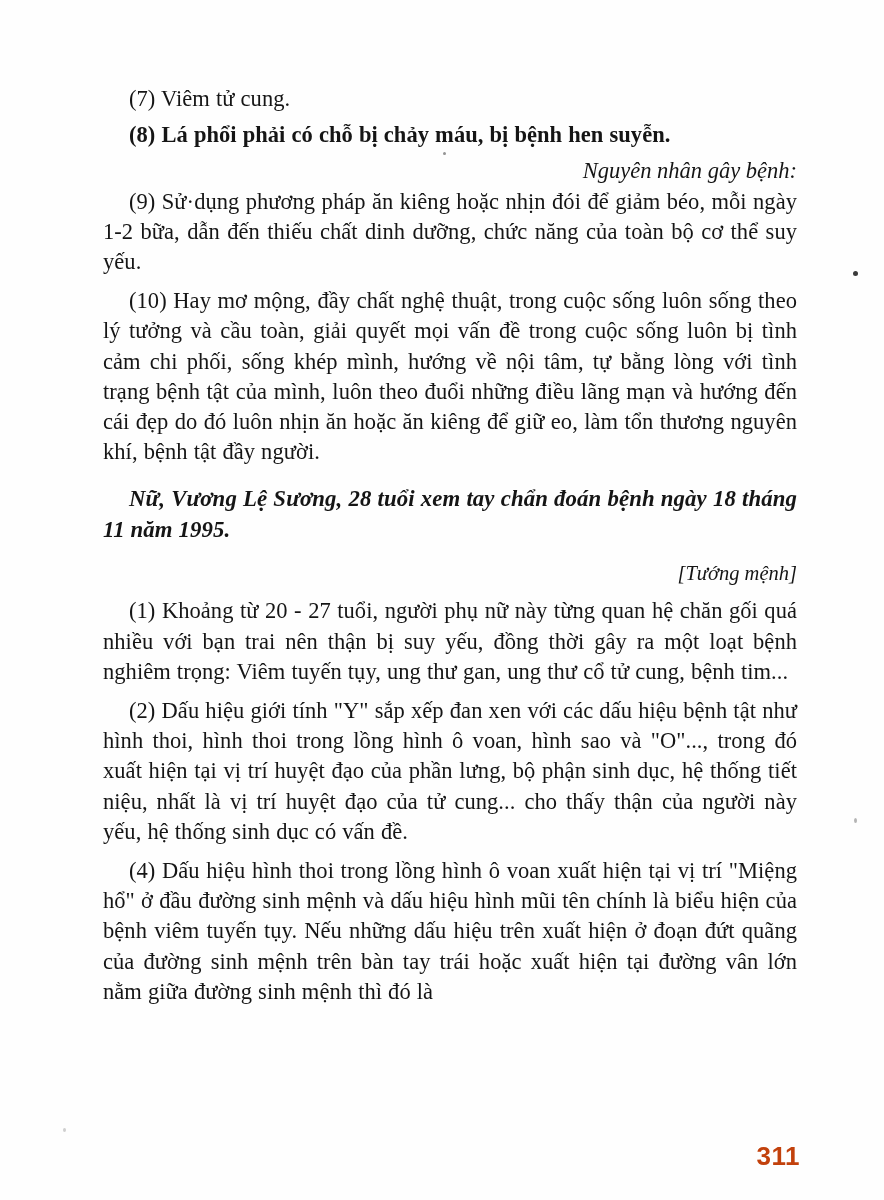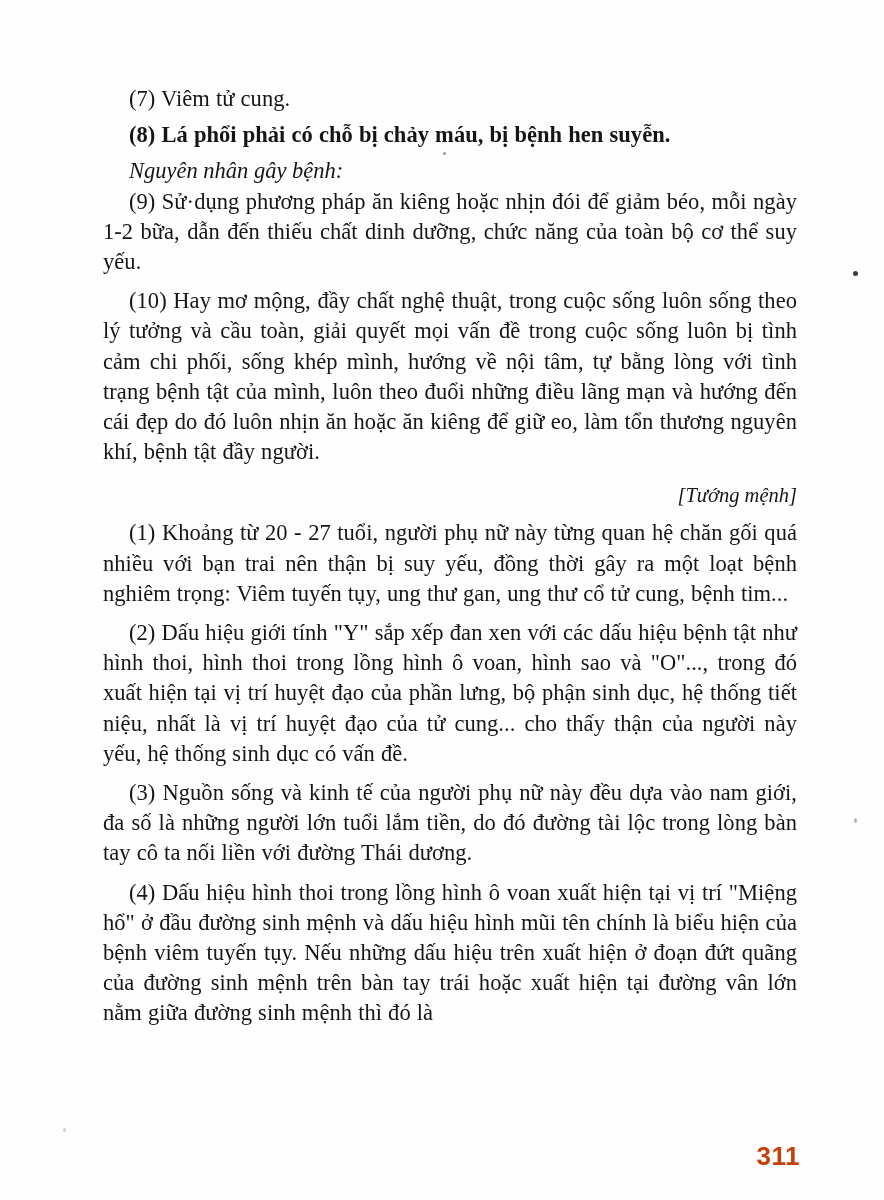--- a/index.html
+++ b/index.html
@@ -49,21 +49,21 @@
 
   .para.no-indent { text-indent: 0; }
 
   
   .italic-head {
     font-style: italic;
     font-size: 22.5px;
     line-height: 30.2px;
     text-indent: 26px;
     margin: 6px 0 0 0;
-    text-align: left;
+    text-align: right;
   }
 
   
   .case-head {
     font-weight: bold;
     font-style: italic;
     font-size: 22.8px;
     line-height: 31px;
     margin: 16px 0 0 0;
     text-indent: 26px;
@@ -115,28 +115,28 @@
     <p class="para tight no-indent" style="text-indent:26px;margin-top:40px;">(7) Viêm tử cung.</p>
 
     <p class="para tight">(8) Lá phổi phải có chỗ bị chảy máu, bị bệnh hen suyễn.</p>
 
     <p class="italic-head">Nguyên nhân gây bệnh:</p>
 
     <p class="para">(9) Sử·dụng phương pháp ăn kiêng hoặc nhịn đói để giảm béo, mỗi ngày 1-2 bữa, dẫn đến thiếu chất dinh dưỡng, chức năng của toàn bộ cơ thể suy yếu.</p>
 
     <p class="para">(10) Hay mơ mộng, đầy chất nghệ thuật, trong cuộc sống luôn sống theo lý tưởng và cầu toàn, giải quyết mọi vấn đề trong cuộc sống luôn bị tình cảm chi phối, sống khép mình, hướng về nội tâm, tự bằng lòng với tình trạng bệnh tật của mình, luôn theo đuổi những điều lãng mạn và hướng đến cái đẹp do đó luôn nhịn ăn hoặc ăn kiêng để giữ eo, làm tổn thương nguyên khí, bệnh tật đầy người.</p>
 
+    <p class="case-head">Nữ, Vương Lệ Sương, 28 tuổi xem tay chẩn đoán bệnh ngày 18 tháng 11 năm 1995.</p>
 
     <p class="bracket-label">[Tướng mệnh]</p>
 
     <p class="para after-label">(1) Khoảng từ 20 - 27 tuổi, người phụ nữ này từng quan hệ chăn gối quá nhiều với bạn trai nên thận bị suy yếu, đồng thời gây ra một loạt bệnh nghiêm trọng: Viêm tuyến tụy, ung thư gan, ung thư cổ tử cung, bệnh tim...</p>
 
     <p class="para">(2) Dấu hiệu giới tính "Y" sắp xếp đan xen với các dấu hiệu bệnh tật như hình thoi, hình thoi trong lồng hình ô voan, hình sao và "O"..., trong đó xuất hiện tại vị trí huyệt đạo của phần lưng, bộ phận sinh dục, hệ thống tiết niệu, nhất là vị trí huyệt đạo của tử cung... cho thấy thận của người này yếu, hệ thống sinh dục có vấn đề.</p>
 
-    <p class="para">(3) Nguồn sống và kinh tế của người phụ nữ này đều dựa vào nam giới, đa số là những người lớn tuổi lắm tiền, do đó đường tài lộc trong lòng bàn tay cô ta nối liền với đường Thái dương.</p>
 
     <p class="para">(4) Dấu hiệu hình thoi trong lồng hình ô voan xuất hiện tại vị trí "Miệng hổ" ở đầu đường sinh mệnh và dấu hiệu hình mũi tên chính là biểu hiện của bệnh viêm tuyến tụy. Nếu những dấu hiệu trên xuất hiện ở đoạn đứt quãng của đường sinh mệnh trên bàn tay trái hoặc xuất hiện tại đường vân lớn nằm giữa đường sinh mệnh thì đó là</p>
 
   </div>
 
   <div class="speck s1"></div>
   <div class="speck s2"></div>
   <div class="speck s3"></div>
   <div class="speck s4"></div>
 

